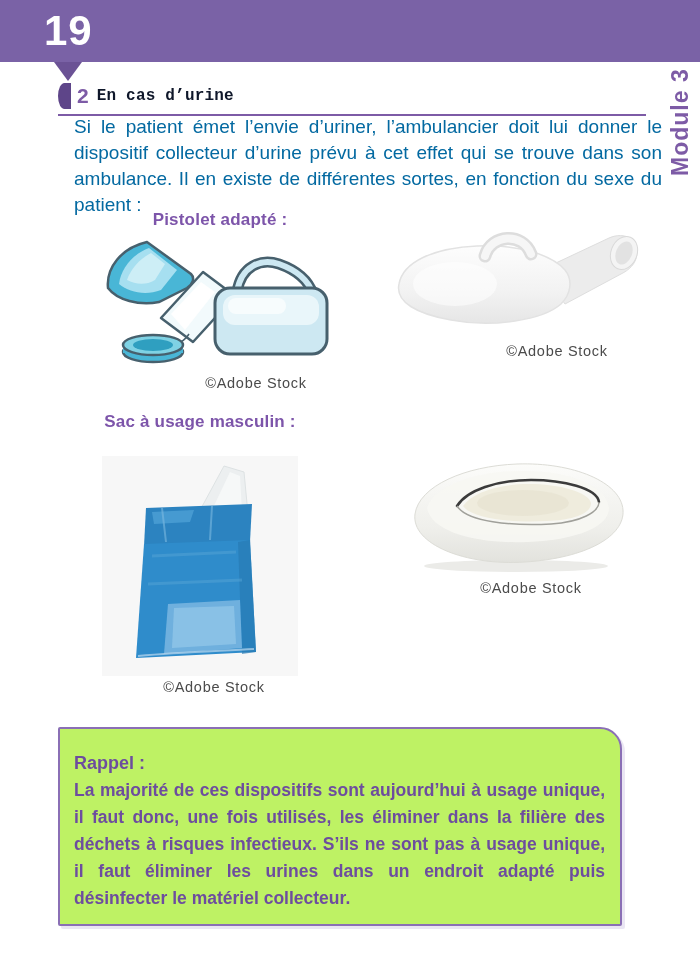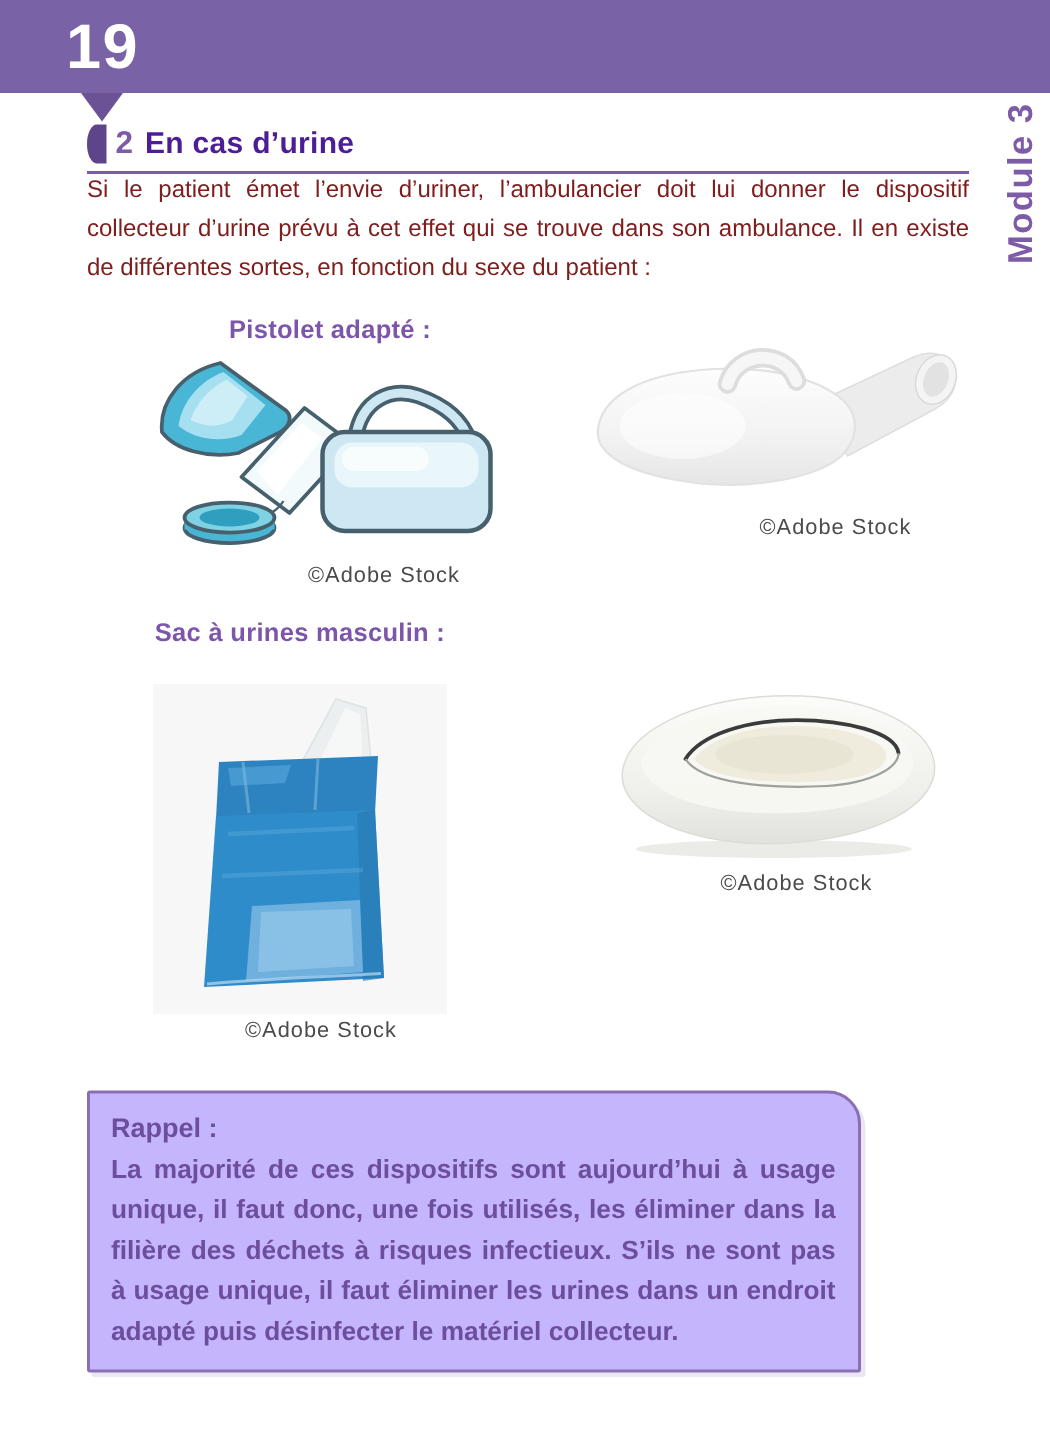--- a/index.html
+++ b/index.html
@@ -38,26 +38,26 @@
   .section-head {
     position: absolute; top: 83px; left: 58px; width: 588px;
     display: flex; align-items: center;
     border-bottom: 2px solid #7d5ba6; padding-bottom: 5px;
   }
   .bullet {
     display: inline-block; width: 13px; height: 26px;
     background: #5e4589; border-radius: 50% 0 0 50%; margin-right: 6px;
   }
   .sec-num { color: #7d5ba6; font-weight: 700; font-size: 21px; margin-right: 8px; }
-  .sec-title { color: #4c1d95; font-weight: 700; font-size: 20px; letter-spacing: .2px; }
+  .sec-title { color: #0f172a; font-weight: 700; font-size: 16px; letter-spacing: .2px; font-family: Liberation Mono, monospace; }
 
   
   .intro {
-    position: absolute; top: 114px; left: 58px; width: 588px; margin: 0;
-    font-size: 16px; line-height: 26px; color: #7f1d1d; text-align: justify;
+    position: absolute; top: 114px; left: 74px; width: 588px; margin: 0;
+    font-size: 19px; line-height: 26px; color: #0369a1; text-align: justify;
   }
 
   
   .fig { position: absolute; text-align: center; }
   .fig-label { font-size: 17px; font-weight: 700; color: #7d55aa; letter-spacing: .2px; }
   .fig-credit { font-size: 14.5px; color: #4b4b4b; letter-spacing: .7px; margin-top: 3px; }
   #fig1 { left: 95px;  top: 210px; width: 250px; }
   #fig1 svg { margin-top: 8px; }
   #fig1 .fig-credit { padding-left: 72px; }
   #fig2 { left: 390px; top: 210px; width: 256px; }
@@ -68,24 +68,24 @@
   .bag-wrap {
     width: 196px; height: 220px; margin: 24px auto 0;
     background: #f7f7f7; display: flex; align-items: center; justify-content: center;
   }
   #fig4 { left: 390px; top: 412px; width: 256px; }
   #fig4 svg { margin-top: 34px; }
   #fig4 .fig-credit { padding-left: 26px; margin-top: 2px; }
 
   
   .rappel {
-    position: absolute; top: 727px; left: 58px; width: 516px; min-height: 151px;
-    background: #c4b5fd; border: 2px solid #8a6fb5; border-radius: 2px 22px 2px 2px;
+    position: absolute; top: 727px; left: 58px; width: 564px; min-height: 151px;
+    background: #bef264; border: 2px solid #8a6fb5; border-radius: 2px 22px 2px 2px;
     box-shadow: 3px 3px 0 rgba(160,140,200,.22);
-    padding: 10px 15px 12px 14px;
+    padding: 21px 15px 12px 14px;
   }
   .rappel-title { font-size: 18px; font-weight: 700; color: #6d4d9e; line-height: 27px; }
   .rappel-body  { font-size: 17.5px; font-weight: 700; color: #6d4d9e; line-height: 27px; text-align: justify; }
 </style>
 </head>
 <body>
 
 <div class="page">
 
   <header class="banner">
@@ -148,21 +148,21 @@
       <path d="M6,58 C10,36 40,22 84,20 C128,18 160,30 172,44 C180,54 178,68 168,78 C150,94 100,102 58,94 C24,88 2,76 6,58 Z" fill="url(#g1)" stroke="#e2e2e2" stroke-width="1.5"></path>
       <ellipse cx="62" cy="58" rx="42" ry="22" fill="#ffffff" opacity="0.55"></ellipse>
 
       <path d="M92,30 C98,8 130,6 138,28" fill="none" stroke="#dddddd" stroke-width="13" stroke-linecap="round"></path>
       <path d="M92,30 C98,8 130,6 138,28" fill="none" stroke="#f6f6f6" stroke-width="8" stroke-linecap="round"></path>
     </svg>
     <div class="fig-credit">©Adobe Stock</div>
   </div>
 
   <div class="fig" id="fig3">
-    <div class="fig-label">Sac à urines masculin :</div>
+    <div class="fig-label">Sac à usage masculin :</div>
     <div class="bag-wrap">
       <svg width="196" height="220" viewBox="0 0 196 220">
 
         <polygon points="96,58 122,10 142,16 146,58" fill="#eceff0" stroke="#dde2e3" stroke-width="1"></polygon>
         <polygon points="110,54 128,16 138,20 140,56" fill="#f6f8f8"></polygon>
 
         <polygon points="44,52 150,48 148,86 42,90" fill="#2c83c0"></polygon>
         <polygon points="50,56 92,54 88,66 52,68" fill="#4da0d4" opacity="0.8"></polygon>
         <path d="M60,52 L64,86 M110,50 L108,84" stroke="#7cb9e0" stroke-width="2" opacity="0.6" fill="none"></path>
 

